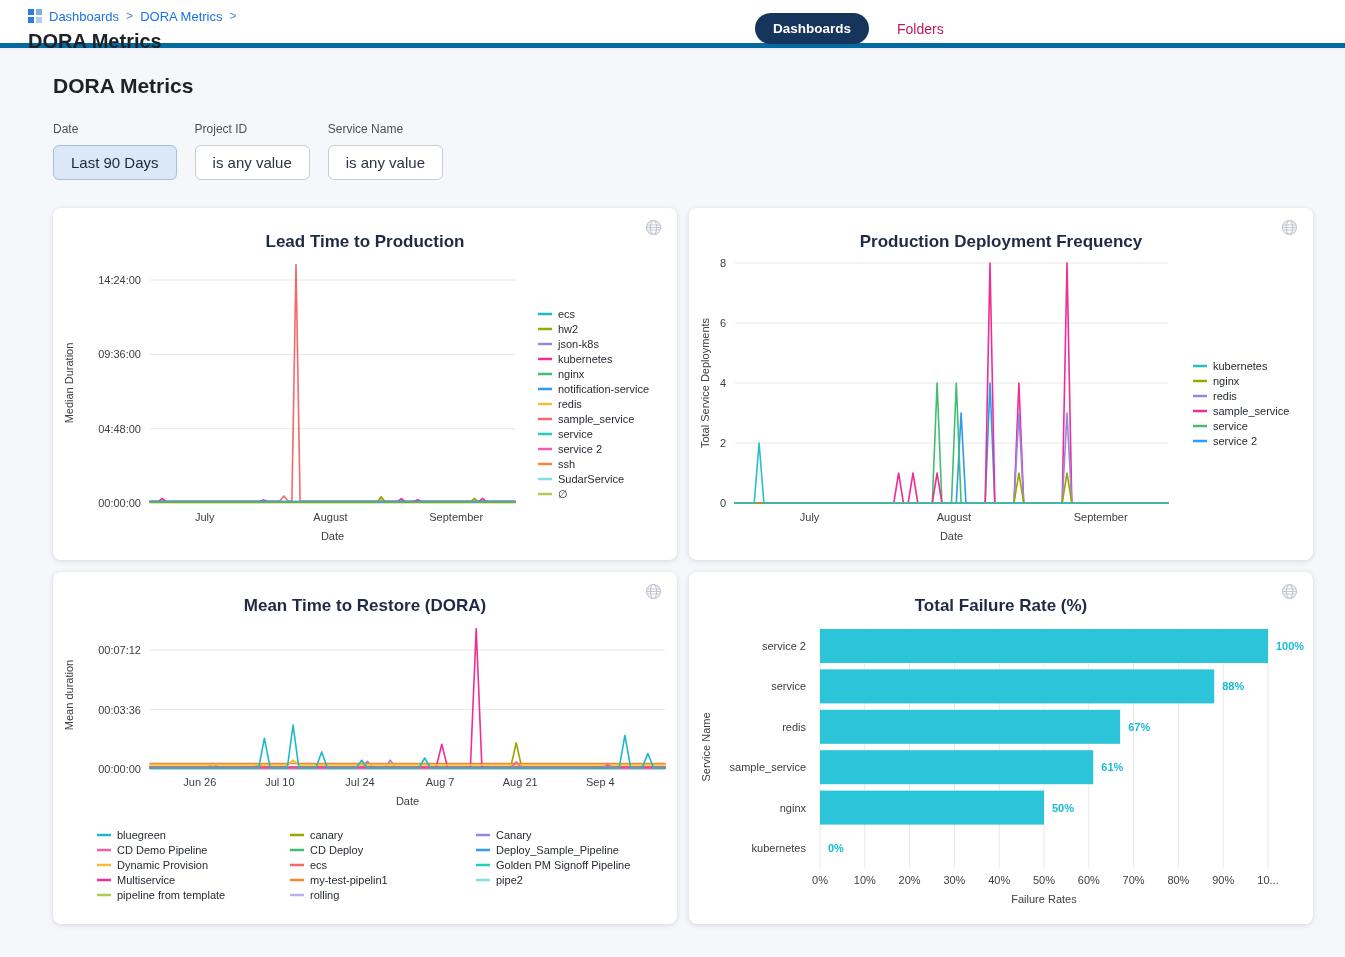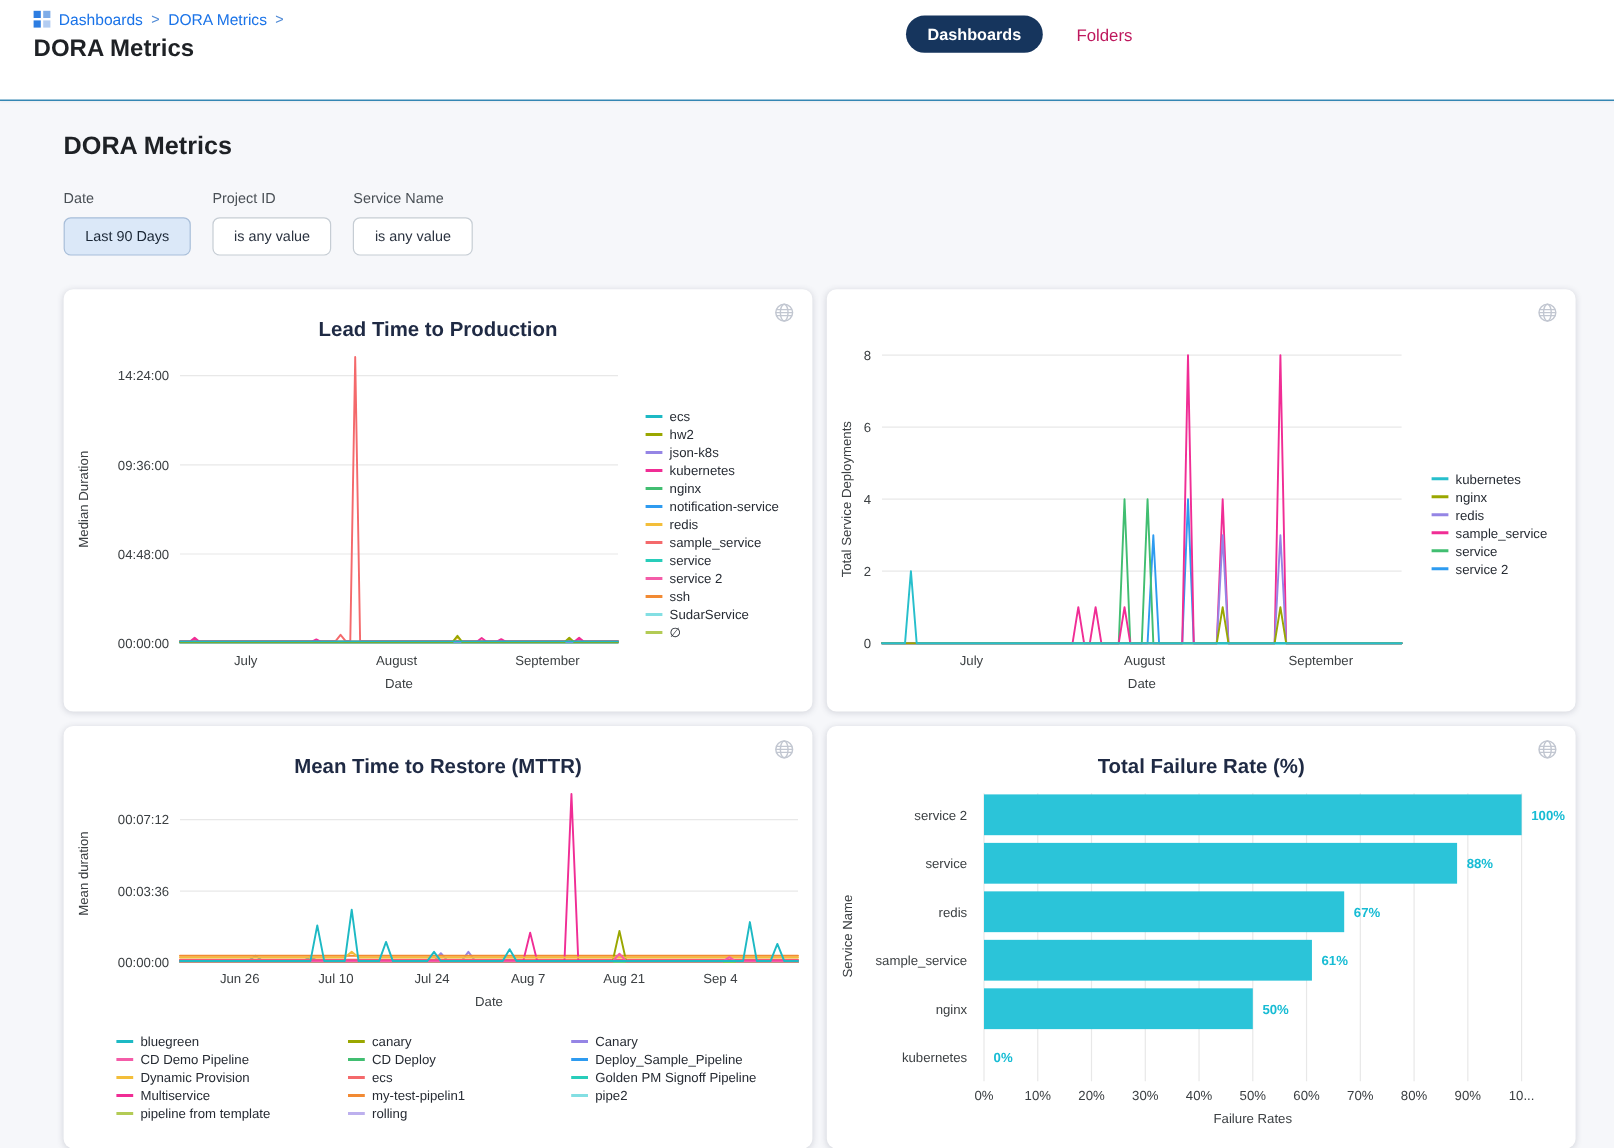--- a/index.html
+++ b/index.html
@@ -6,23 +6,23 @@
   html,body { width:1345px; height:957px; }
   body {
     font-family: "Liberation Sans", sans-serif;
     background: #f6f7fa;
     color: #24292e;
     overflow: hidden;
   }
   
   .app-header {
     position: relative;
-    height: 84px;
+    height: 48px;
     background: #ffffff;
-    border-bottom: 1px solid #0369a1;
+    border-bottom: 5px solid #0369a1;
     box-shadow: 0 1px 2px rgba(40,45,60,.06);
     padding: 7px 0 0 28px;
     z-index: 5;
   }
   .breadcrumb { display:flex; align-items:center; gap:7px; font-size:13px; color:#1a73e8; height:18px; }
   .breadcrumb a { color:#1a73e8; text-decoration:none; cursor:pointer; }
   .crumb-sep { color:#4f8ad6; font-size:12px; }
   .grid-icon { display:grid; grid-template-columns:6px 6px; grid-template-rows:6px 6px; gap:2px; }
   .grid-icon i:nth-child(1){ background:#2d7de1; }
   .grid-icon i:nth-child(2){ background:#7fade8; }
@@ -37,21 +37,21 @@
   .tab-link { color:#be185d; font-size:14px; font-weight:500; background:none; border:none; cursor:pointer; }
 
   
   .main { padding: 26px 0 0 53px; }
   .page-heading { font-size:21px; font-weight:bold; color:#1e2125; margin-bottom:24px; }
   .filters { display:flex; gap:18px; margin-bottom:28px; }
   .filter-group { display:flex; flex-direction:column; gap:9px; }
   .filter-label { font-size:12px; color:#4a5056; }
   .filter-btn {
     font-family:"Liberation Sans", sans-serif;
-    font-size:12px; color:#2b3340; background:#ffffff;
+    font-size:15px; color:#2b3340; background:#ffffff;
     border:1px solid #c6cdd4; border-radius:6px;
     padding:8px 17px; cursor:pointer; text-align:center;
   }
   .filter-btn.active { background:#dbe8f8; border-color:#a8bed9; color:#1b2736; }
 
   .cards { display:grid; grid-template-columns:624px 624px; grid-auto-rows:352px; gap:12px; width:1260px; }
   .card {
     position:relative; background:#ffffff; border-radius:8px;
     box-shadow:0 1px 5px rgba(60,64,88,.18);
     overflow:hidden;
@@ -201,20 +201,21 @@
           <text x="524" y="177" font-size="11" fill="#262b33" font-family="&quot;Liberation Sans&quot;, sans-serif">nginx</text>
           <line x1="504" x2="518" y1="188" y2="188" stroke="#9585e5" stroke-width="2.5"></line>
           <text x="524" y="192" font-size="11" fill="#262b33" font-family="&quot;Liberation Sans&quot;, sans-serif">redis</text>
           <line x1="504" x2="518" y1="203" y2="203" stroke="#f02d95" stroke-width="2.5"></line>
           <text x="524" y="207" font-size="11" fill="#262b33" font-family="&quot;Liberation Sans&quot;, sans-serif">sample_service</text>
           <line x1="504" x2="518" y1="218" y2="218" stroke="#41be71" stroke-width="2.5"></line>
           <text x="524" y="222" font-size="11" fill="#262b33" font-family="&quot;Liberation Sans&quot;, sans-serif">service</text>
           <line x1="504" x2="518" y1="233" y2="233" stroke="#2e9bf0" stroke-width="2.5"></line>
           <text x="524" y="237" font-size="11" fill="#262b33" font-family="&quot;Liberation Sans&quot;, sans-serif">service 2</text>
         </svg>
+      <div class="card-title">Production Deployment Frequency</div>
       <button class="globe-btn">
         <svg width="17" height="17" viewBox="0 0 17 17" fill="none" stroke="#c2c7d1" stroke-width="1.2">
           <circle cx="8.5" cy="8.5" r="7"></circle>
             <ellipse cx="8.5" cy="8.5" rx="3.2" ry="7"></ellipse>
           <line x1="2" y1="6" x2="15" y2="6"></line>
             <line x1="1.5" y1="8.5" x2="15.5" y2="8.5"></line>
             <line x1="2" y1="11" x2="15" y2="11"></line>
         </svg>
       </button>
     </section>
@@ -271,21 +272,21 @@
           <text x="257" y="327" font-size="11" fill="#262b33" font-family="&quot;Liberation Sans&quot;, sans-serif">rolling</text>
           <line x1="423" x2="437" y1="263" y2="263" stroke="#9585e5" stroke-width="2.5"></line>
           <text x="443" y="267" font-size="11" fill="#262b33" font-family="&quot;Liberation Sans&quot;, sans-serif">Canary</text>
           <line x1="423" x2="437" y1="278" y2="278" stroke="#2e9bf0" stroke-width="2.5"></line>
           <text x="443" y="282" font-size="11" fill="#262b33" font-family="&quot;Liberation Sans&quot;, sans-serif">Deploy_Sample_Pipeline</text>
           <line x1="423" x2="437" y1="293" y2="293" stroke="#28cdba" stroke-width="2.5"></line>
           <text x="443" y="297" font-size="11" fill="#262b33" font-family="&quot;Liberation Sans&quot;, sans-serif">Golden PM Signoff Pipeline</text>
           <line x1="423" x2="437" y1="308" y2="308" stroke="#83dfe3" stroke-width="2.5"></line>
           <text x="443" y="312" font-size="11" fill="#262b33" font-family="&quot;Liberation Sans&quot;, sans-serif">pipe2</text>
         </svg>
-      <div class="card-title">Mean Time to Restore (MTTR)</div>
+      <div class="card-title">Mean Time to Restore (DORA)</div>
       <button class="globe-btn">
         <svg width="17" height="17" viewBox="0 0 17 17" fill="none" stroke="#c2c7d1" stroke-width="1.2">
           <circle cx="8.5" cy="8.5" r="7"></circle>
             <ellipse cx="8.5" cy="8.5" rx="3.2" ry="7"></ellipse>
           <line x1="2" y1="6" x2="15" y2="6"></line>
             <line x1="1.5" y1="8.5" x2="15.5" y2="8.5"></line>
             <line x1="2" y1="11" x2="15" y2="11"></line>
         </svg>
       </button>
     </section>

